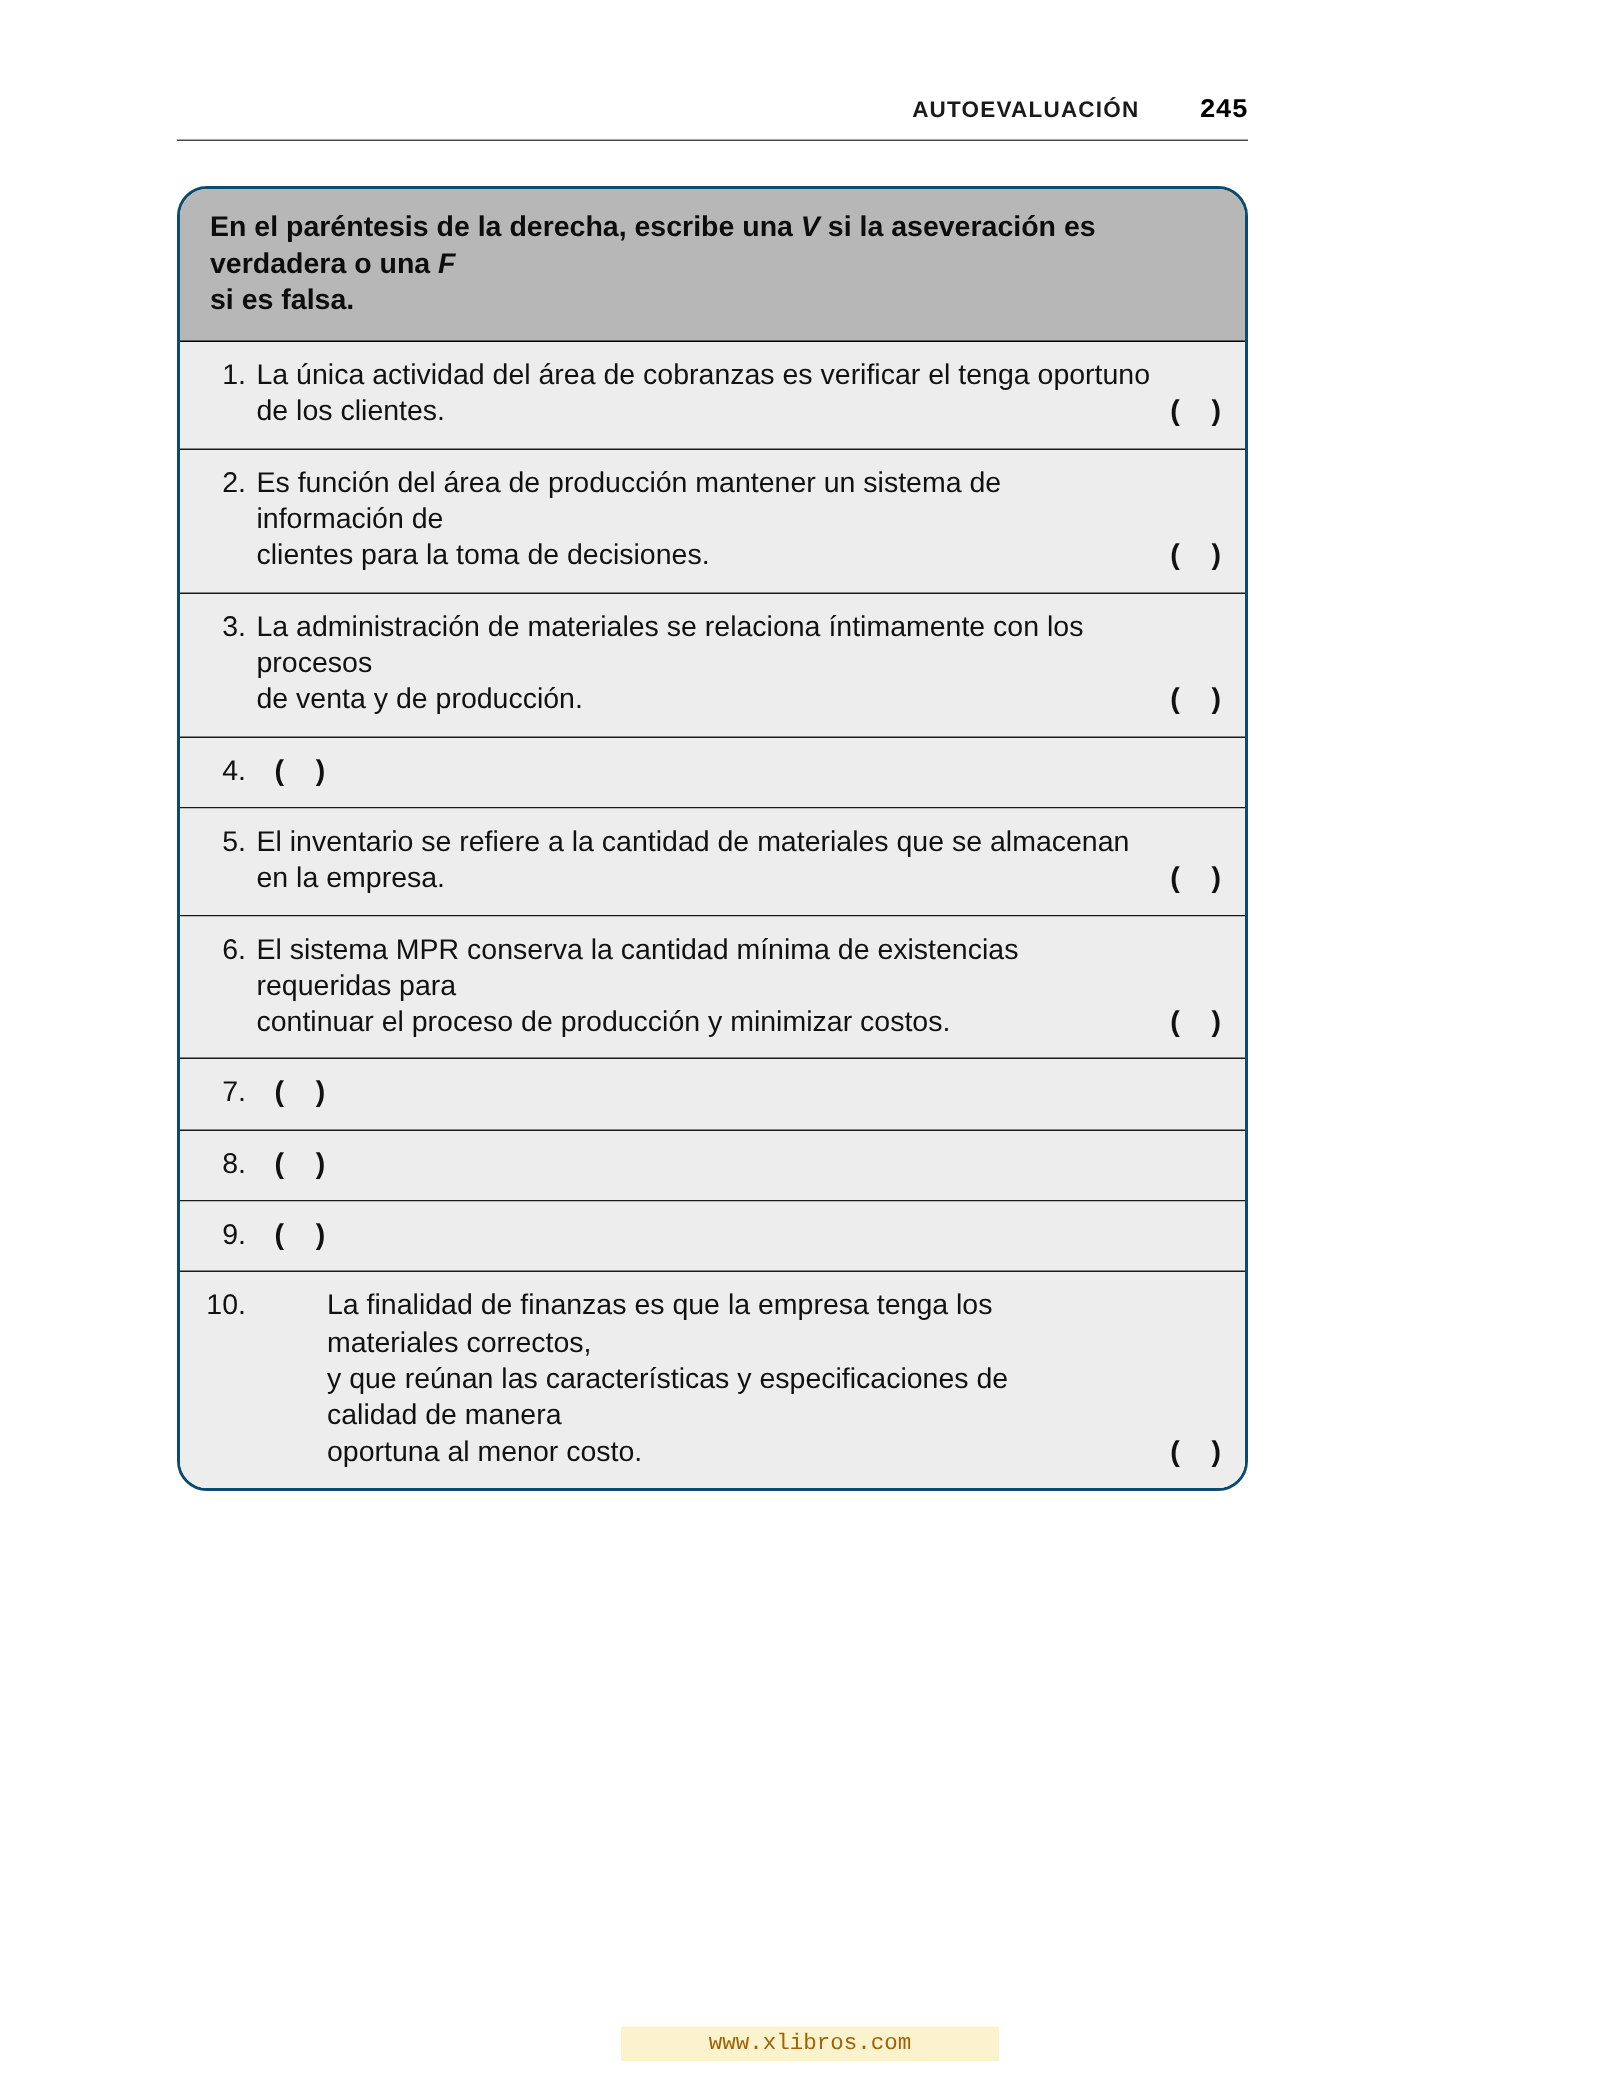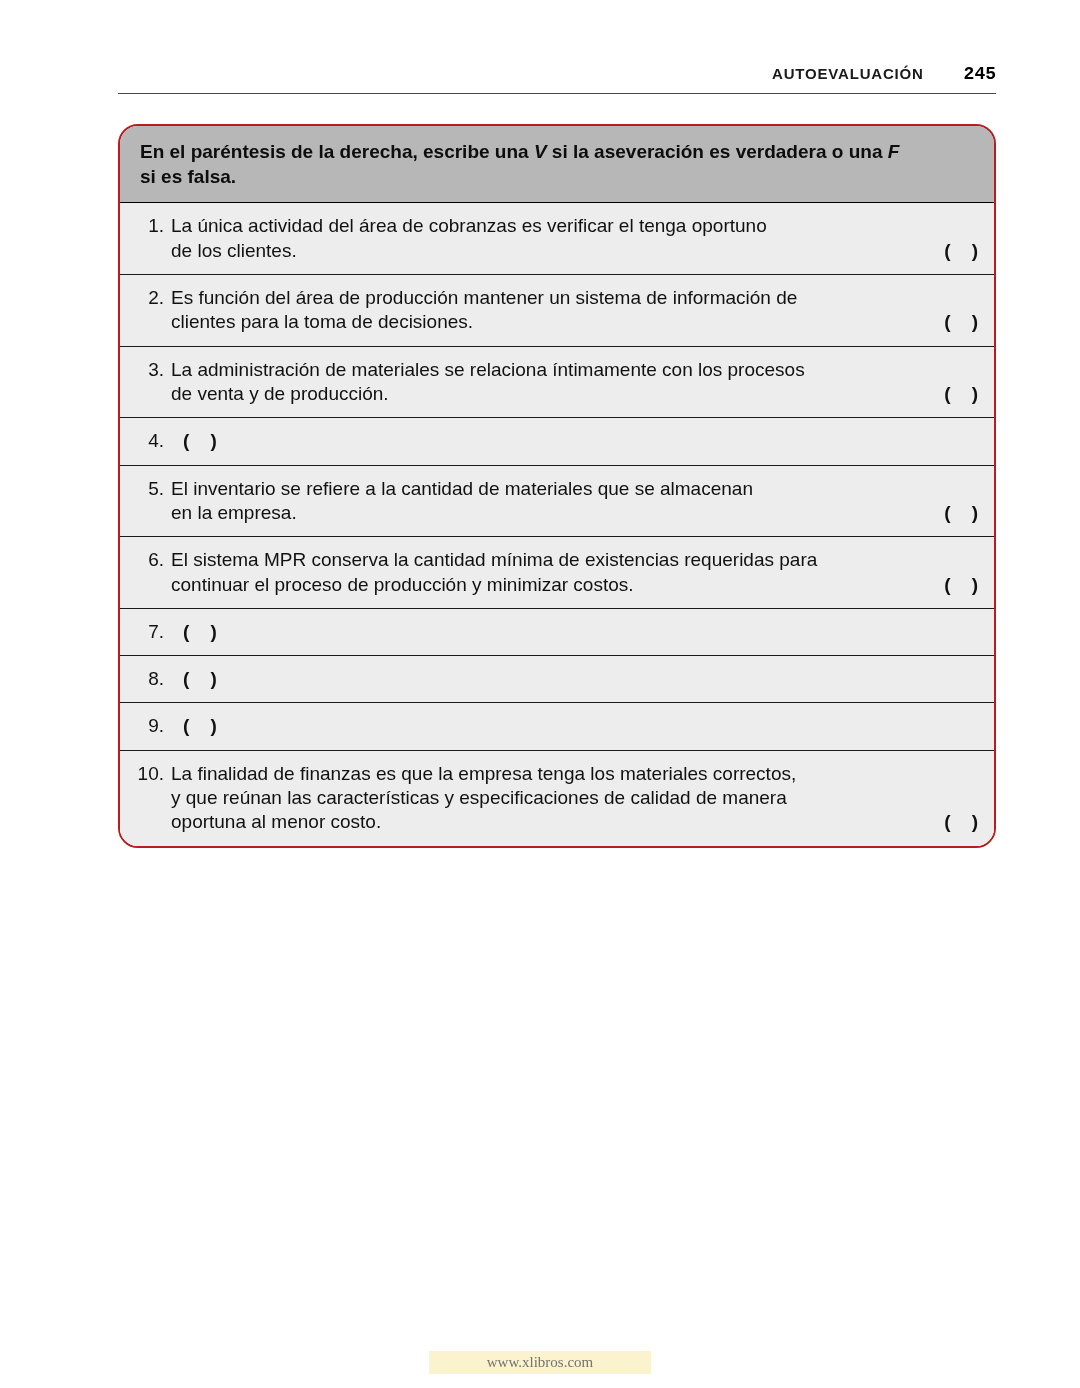--- a/index.html
+++ b/index.html
@@ -9,21 +9,21 @@
     height: 1388px;
     background: #ffffff;
     font-family: "Liberation Sans", "DejaVu Sans", sans-serif;
     color: #111;
     overflow: hidden;
   }
   .content {
     position: absolute;
     left: 118px;
     top: 64px;
-    width: 878px;
+    width: 714px;
   }
   .running-head {
     display: flex;
     justify-content: flex-end;
     align-items: baseline;
     gap: 40px;
     padding-bottom: 9px;
     border-bottom: 1.5px solid #4a4a4a;
   }
   .rh-label {
@@ -33,21 +33,21 @@
     color: #1a1a1a;
   }
   .rh-page {
     font-size: 18px;
     font-weight: bold;
     color: #000;
     font-family: Liberation Mono, monospace;
   }
   .quiz-box {
     margin-top: 30px;
-    border: 2px solid #b91c1c;
+    border: 2px solid #0c4a6e;
     border-radius: 20px;
     overflow: hidden;
     background: #ededed;
   }
   .quiz-header {
     background: #b7b7b7;
     padding: 14px 20px 13px 20px;
     font-size: 19px;
     font-weight: bold;
     line-height: 1.3;
@@ -61,21 +61,21 @@
   .items { background: #ededed; }
   .item-row {
     display: flex;
     align-items: flex-start;
     padding: 11px 16px 11px 14px;
     border-bottom: 1px solid #1a1a1a;
     font-size: 19px;
     line-height: 1.28;
     background: #ededed;
   }
-  .item-row:last-child { border-bottom: none; }
+  .item-row:last-child { border-bottom: none; gap: 47px; }
   .item-num {
     flex: 0 0 30px;
     text-align: right;
     margin-right: 7px;
     white-space: nowrap;
   }
   .item-text {
     flex: 1 1 auto;
     white-space: pre-line;
   }
@@ -89,23 +89,23 @@
   .item-answer.top { align-self: flex-start; }
   .footer {
     position: absolute;
     left: 0;
     bottom: 14px;
     width: 100%;
     text-align: center;
   }
   .watermark {
     display: inline-block;
-    font-family: Liberation Serif, serif;
+    font-family: Liberation Mono, monospace;
     font-size: 15px;
-    color: #737373;
+    color: #a16207;
     background: #fbf3cd;
     padding: 3px 58px;
     cursor: pointer;
   }
 </style>
 </head>
 <body>
 
 <div class="page">
   <div class="content">

